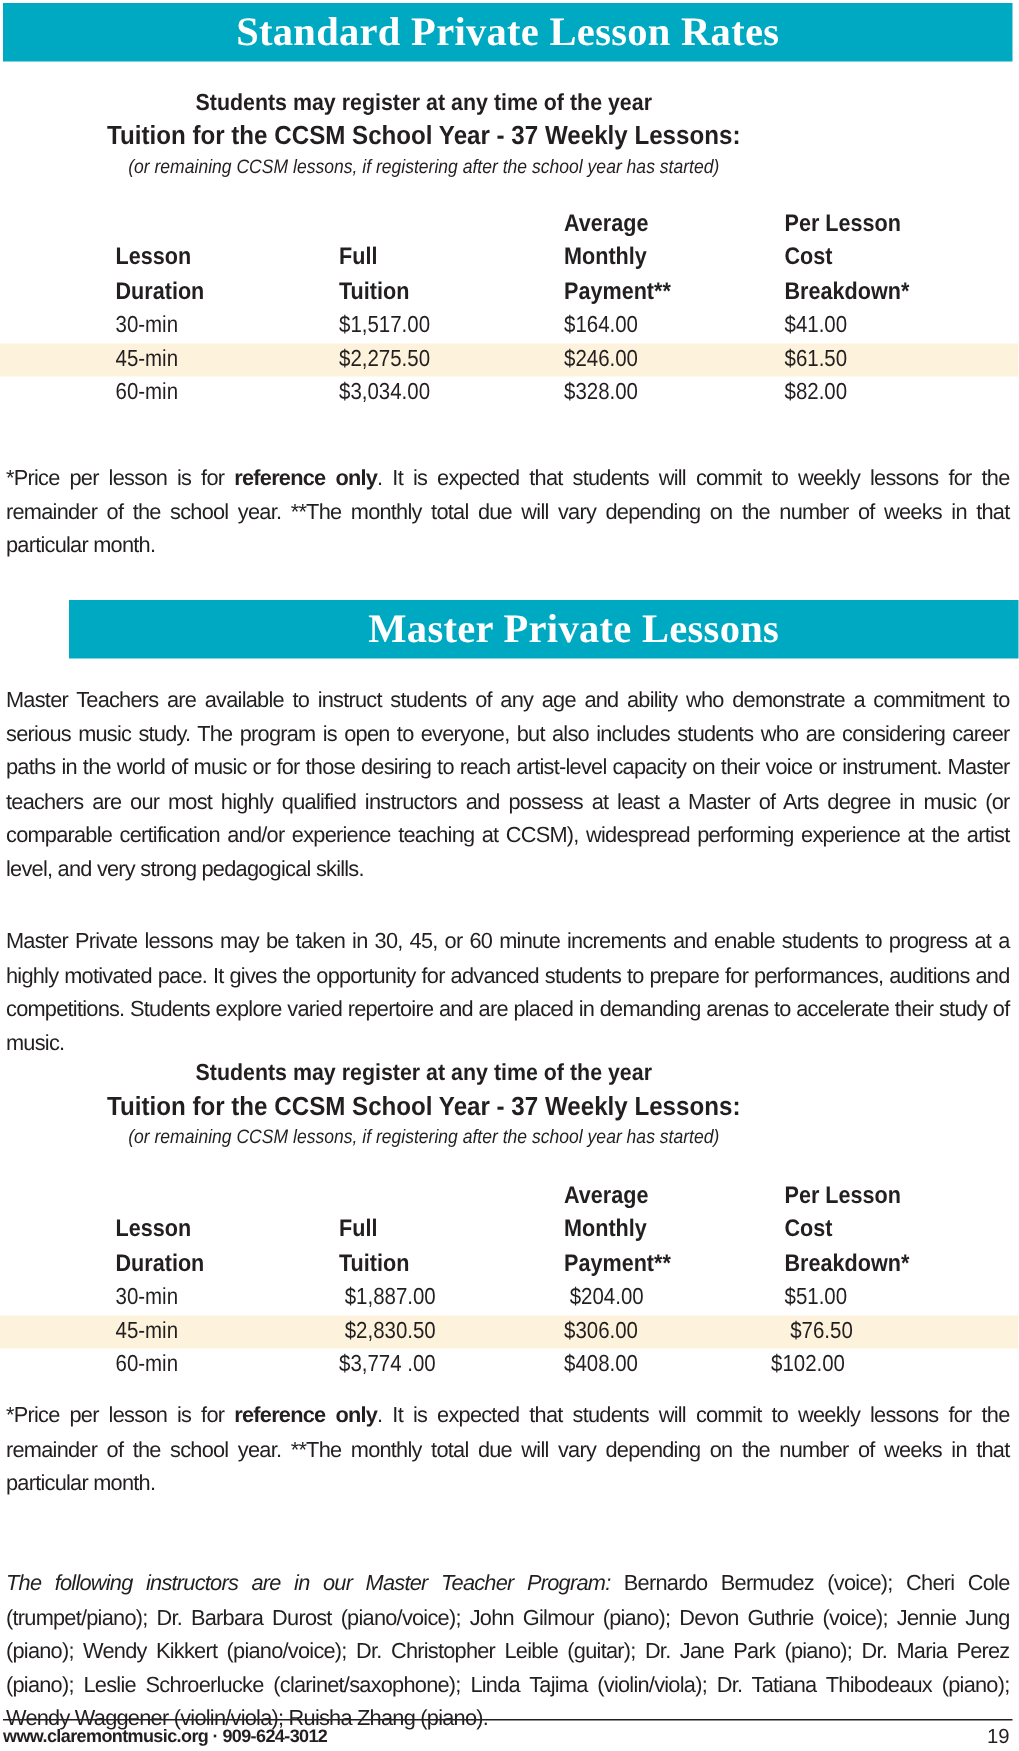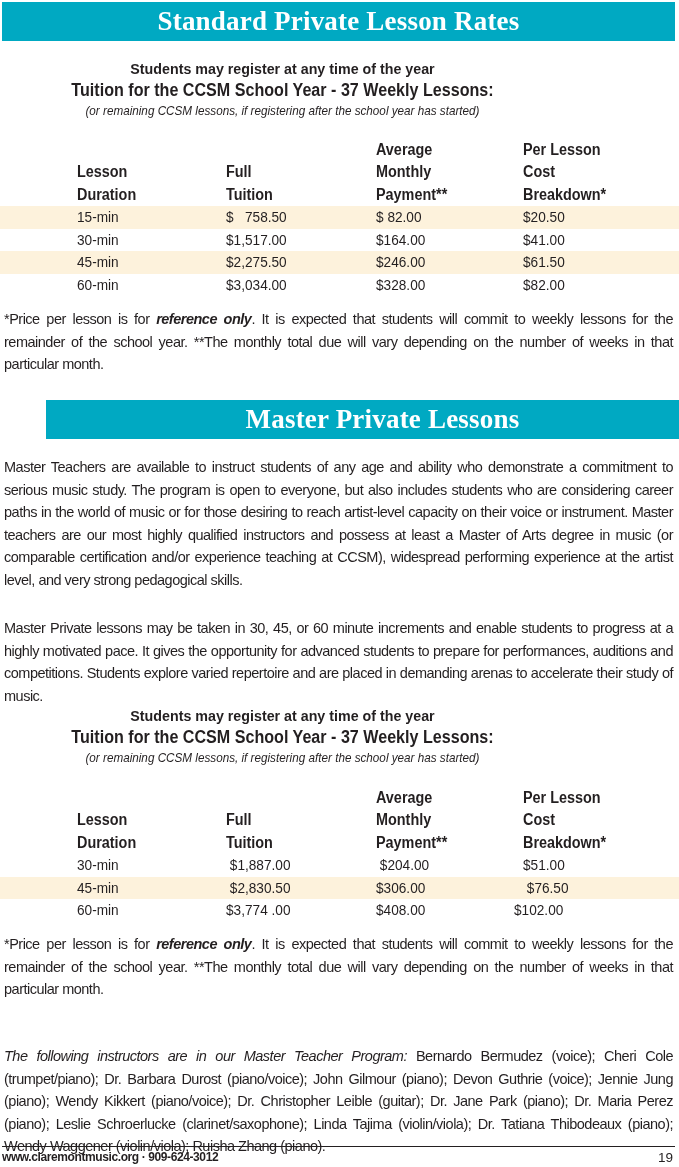--- a/index.html
+++ b/index.html
@@ -29,21 +29,21 @@
     .row { position: relative; height: 22.5px; font-size: 15.5px; line-height: 22.5px; }
     .row.hl { background: #fdf2dc; }
     .cell { position: absolute; top: 0; white-space: nowrap; transform-origin: left center; transform: scaleX(0.88); }
     .c1 { left: 77px; } .c2 { left: 226px; } .c3 { left: 376px; } .c4 { left: 523px; }
 
     .para {
       position: absolute; left: 4px; width: 669px;
       font-size: 14.5px; line-height: 22.5px; text-align: justify;
       letter-spacing: -0.5px;
     }
-    .para b i, .para .refonly { font-weight: bold; font-style: italic; }
+    .para b i, .para .refonly { font-weight: bold; }
     .para .it { font-style: italic; }
 
     .footer-rule { position: absolute; left: 2px; width: 673px; top: 1146px; height: 1px; background: #231f20; }
     .footer-left { position: absolute; left: 2px; top: 1150px; font-size: 12px; letter-spacing: -0.4px; font-weight: bold; }
     .footer-right { position: absolute; right: 6px; top: 1150px; font-size: 13.5px; }
   </style>
 </head>
 <body>
 
 <div class="band" style="top:2px;">
@@ -69,26 +69,20 @@
     <div class="th c3">
       <div>Average</div>
         <div>Monthly</div>
         <div>Payment**</div>
     </div>
     <div class="th c4">
       <div>Per Lesson</div>
         <div>Cost</div>
         <div>Breakdown*</div>
     </div>
-  </div>
-  <div class="row hl">
-    <span class="cell c1">15-min</span>
-    <span class="cell c2" style="white-space:pre;">$   758.50</span>
-    <span class="cell c3" style="white-space:pre;">$ 82.00</span>
-    <span class="cell c4">$20.50</span>
   </div>
   <div class="row">
     <span class="cell c1">30-min</span>
     <span class="cell c2">$1,517.00</span>
     <span class="cell c3">$164.00</span>
     <span class="cell c4">$41.00</span>
   </div>
   <div class="row hl">
     <span class="cell c1">45-min</span>
     <span class="cell c2">$2,275.50</span>

